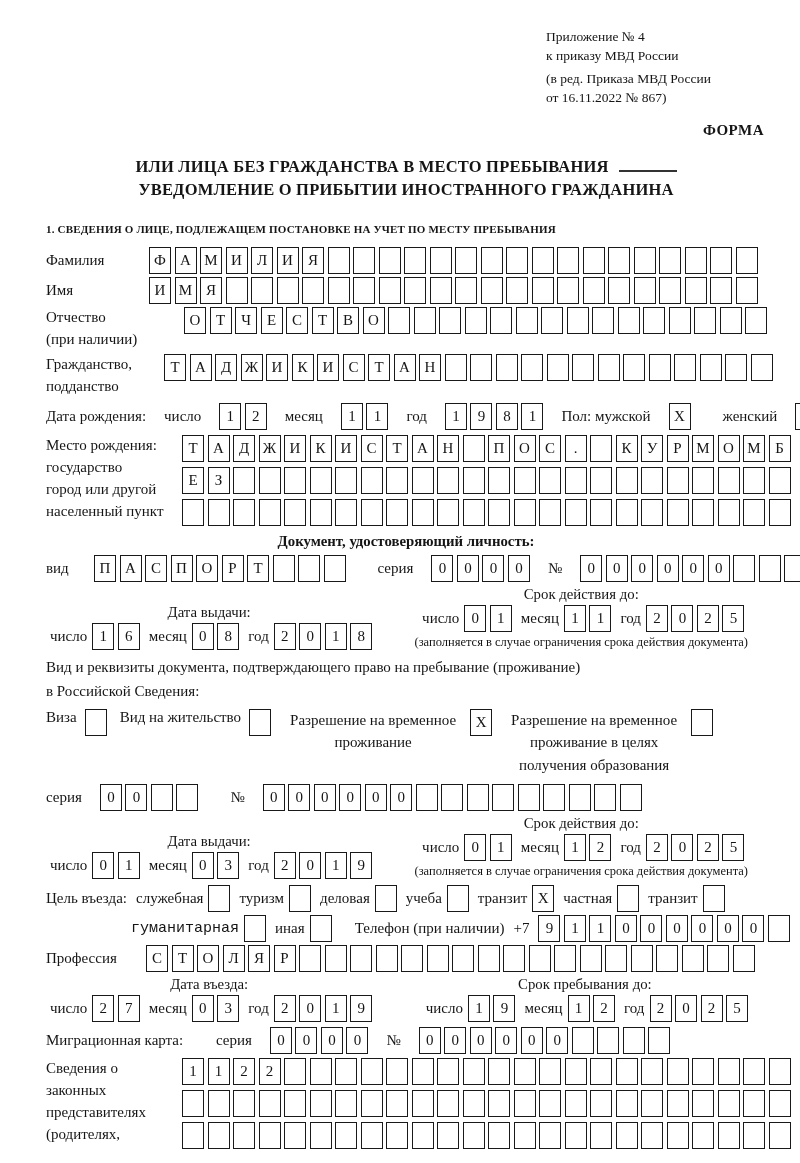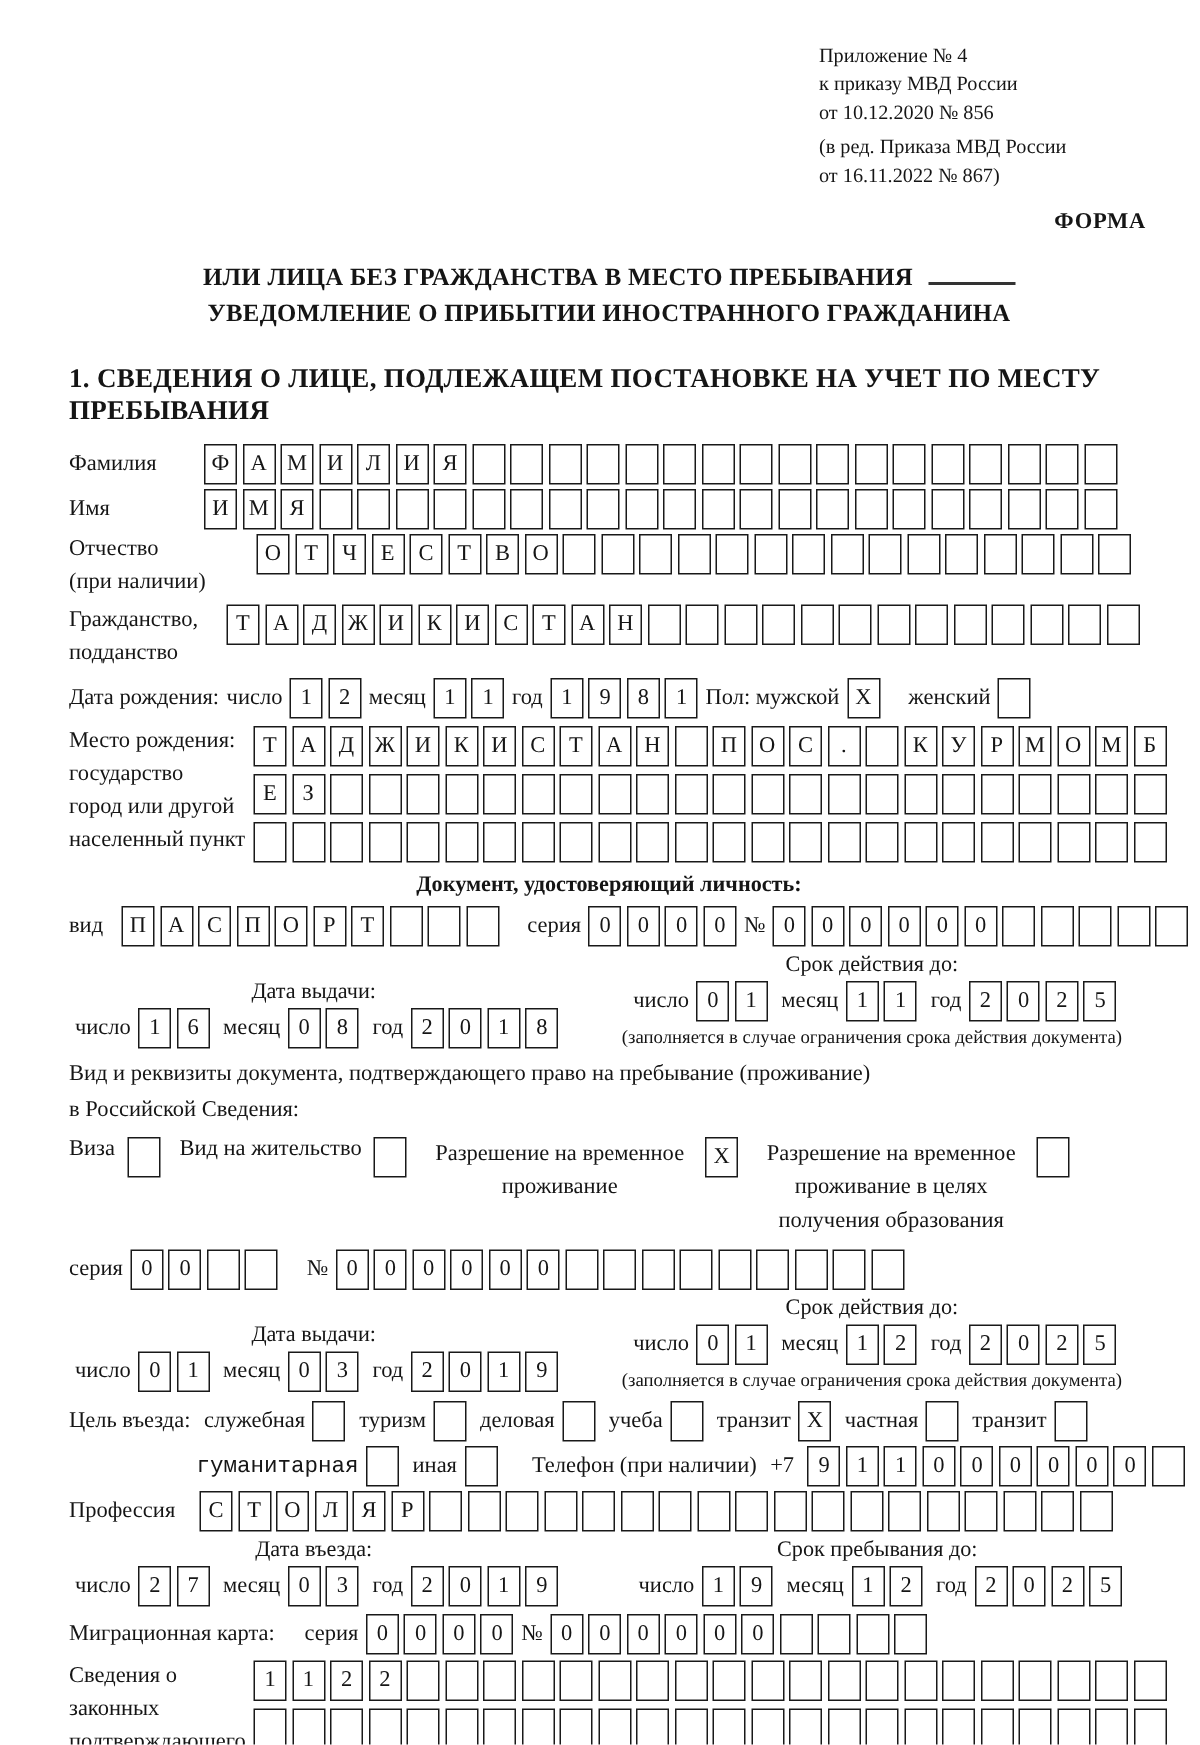--- a/index.html
+++ b/index.html
@@ -6,24 +6,24 @@
   body{width:800px;height:1163px;overflow:hidden;color:#151515;
        font-family:"Liberation Serif","DejaVu Serif",serif;font-size:15px;}
   .page{padding:28px 34px 0 46px;box-sizing:border-box;width:800px;}
 
   
   .appendix{margin-left:auto;width:220px;font-size:13.5px;line-height:1.4;}
   .appendix .ed{margin-top:4px;}
   .forma{text-align:right;font-weight:bold;margin-top:14px;padding-right:2px;letter-spacing:.5px;}
   .title{text-align:center;font-weight:bold;font-size:16.5px;line-height:1.42;margin-top:16px;letter-spacing:.2px;}
   .uline{display:inline-block;width:58px;border-bottom:2.2px solid #333;margin-left:10px;vertical-align:baseline;}
-  .sec{font-weight:bold;font-size:18px;margin-top:22px;margin-bottom:12px;letter-spacing:.2px;}
+  .sec{font-weight:bold;font-size:11px;margin-top:22px;margin-bottom:12px;letter-spacing:.2px;}
 
   
-  .frow{display:flex;align-items:center;margin-bottom:3px;gap:5px;}
+  .frow{display:flex;align-items:center;margin-bottom:3px;gap:18px;}
   .frow.top{align-items:flex-start;}
   .lbl{flex:none;}
   .w85{width:85px;} .w100{width:100px;} .w118{width:118px;} .w120{width:120px;}
   .lblcol{flex:none;line-height:1.45;}
   .lblcol span{display:block;}
   .boxes{display:inline-flex;gap:3.5px;flex:none;}
   .box{box-sizing:border-box;flex:none;width:22px;height:27px;border:1.7px solid #191919;
        text-align:center;line-height:24px;font-size:15px;background:#fff;}
   .boxcol{display:flex;flex-direction:column;gap:5px;}
   .dlbl{flex:none;}
@@ -52,21 +52,20 @@
   .indent{margin-left:85px;font-family:Liberation Mono, monospace;}
 </style>
 </head>
 <body>
 
 <div class="page">
 
   <div class="appendix">
     <div>Приложение № 4</div>
     <div>к приказу МВД России</div>
-    <div>от 10.12.2020 № 856</div>
     <div class="ed">(в ред. Приказа МВД России</div>
     <div>от 16.11.2022 № 867)</div>
   </div>
   <div class="forma">ФОРМА</div>
 
   <div class="title">
     <div><span>ИЛИ ЛИЦА БЕЗ ГРАЖДАНСТВА В МЕСТО ПРЕБЫВАНИЯ</span><span class="uline"></span></div>
     <div>УВЕДОМЛЕНИЕ О ПРИБЫТИИ ИНОСТРАННОГО ГРАЖДАНИНА</div>
   </div>
 
@@ -683,21 +682,21 @@
         <span class="box"></span>
         <span class="box"></span>
         <span class="box"></span>
       </span>
   </div>
 
   <div class="frow top" style="margin-top:4px;">
     <span class="lblcol w118">
       <span>Сведения о</span>
       <span>законных</span>
-      <span>подтверждающего</span>
+      <span>представителях</span>
       <span>(родителях,</span>
 
     </span>
     <span class="boxcol">
       <span class="boxes">
           <span class="box">1</span>
           <span class="box">1</span>
           <span class="box">2</span>
           <span class="box">2</span>
           <span class="box"></span>

